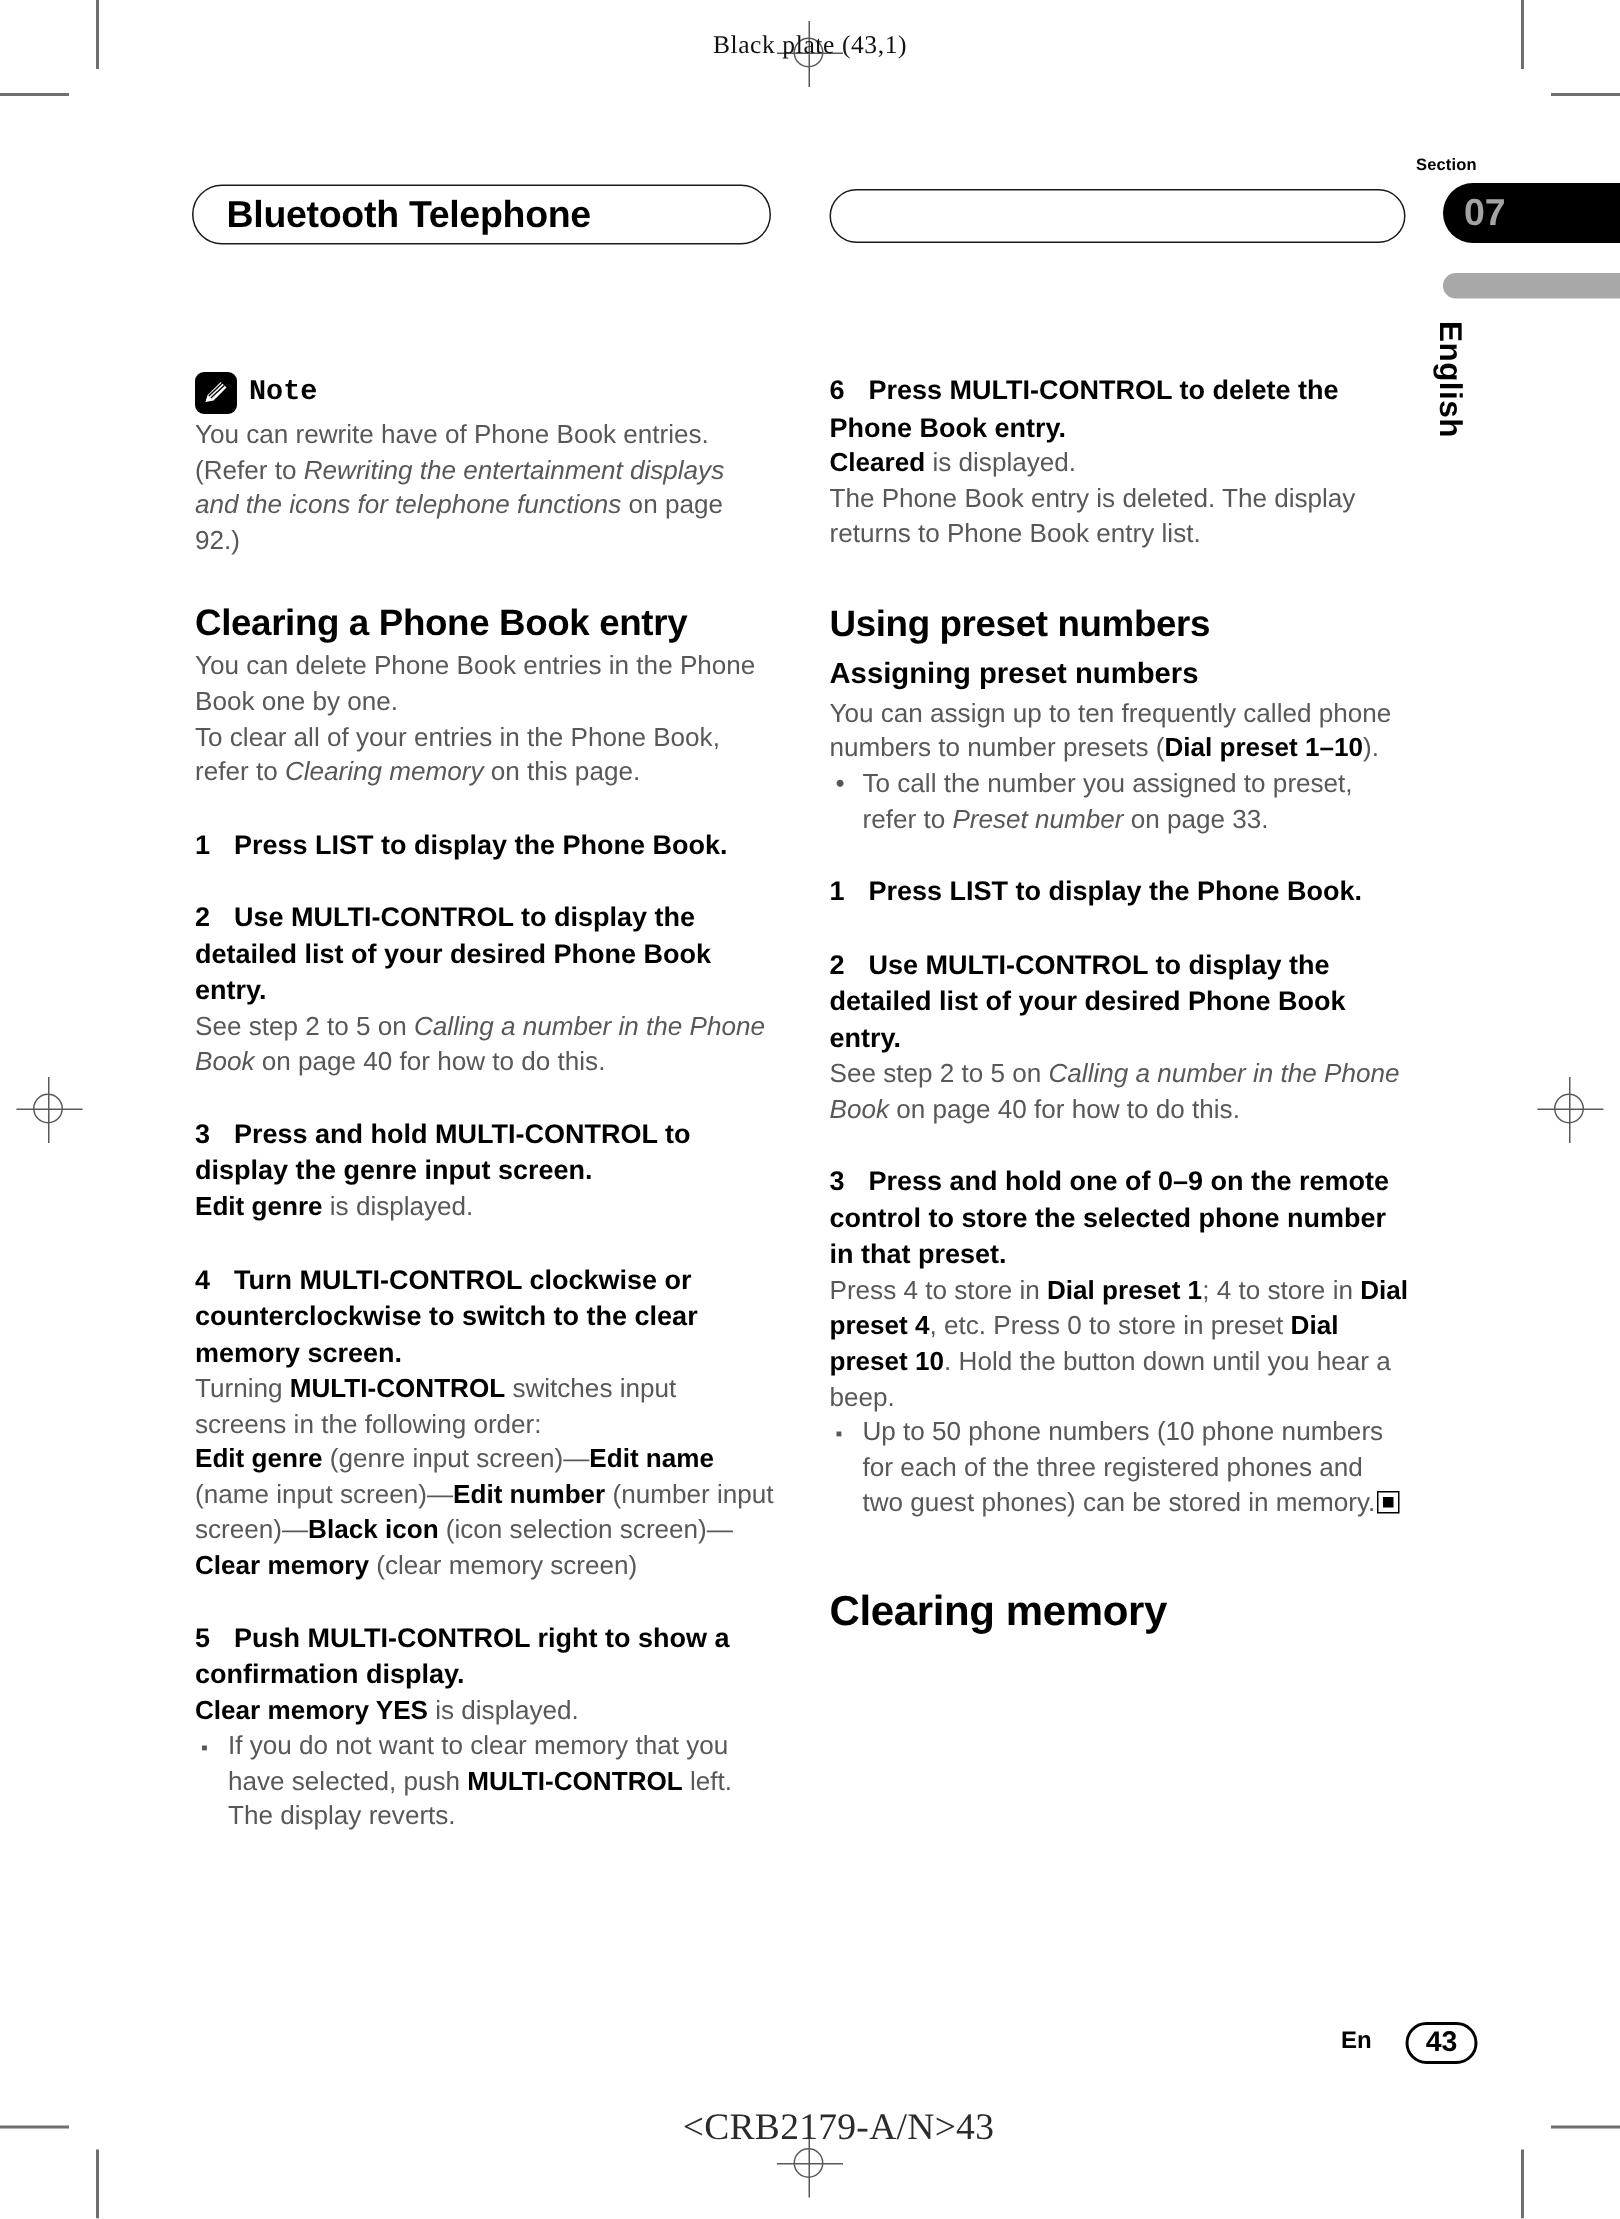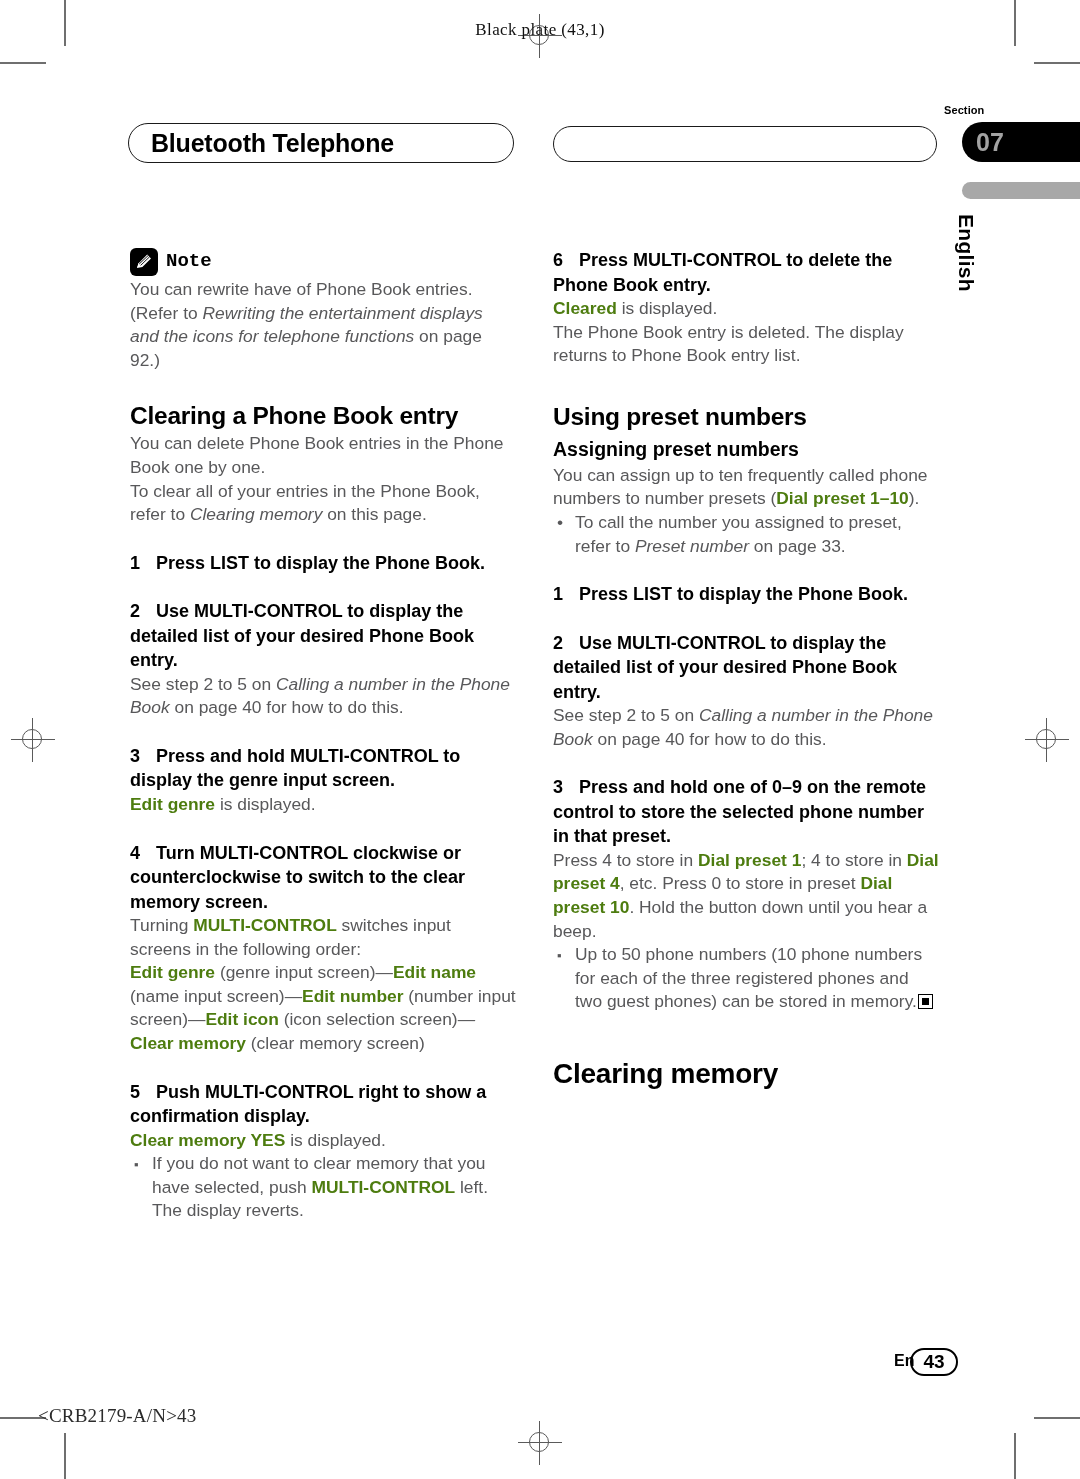--- a/index.html
+++ b/index.html
@@ -122,21 +122,21 @@
     font-size: 17.4px;
     line-height: 23.6px;
     color: #4a4a4a;
   }
   .col.left  { left: 130px; }
   .col.right { left: 553px; }
 
   p { margin: 0; }
 
   .body-text { color: #58585a; }
-  .body-text b, .body-text strong { color: #4d7c0f; font-weight: bold; }
+  .body-text b, .body-text strong { color: #000000; font-weight: bold; }
   .body-text i, .body-text em { font-style: italic; }
 
   h2.sec-head {
     font-size: 24.5px;
     font-weight: bold;
     color: #000;
     margin: 0 0 2px 0;
     letter-spacing: -.25px;
     line-height: 28px;
   }
@@ -211,39 +211,39 @@
   
   .footer-en {
     position: absolute;
     left: 894px; top: 1352px;
     font-size: 16px;
     font-weight: bold;
     color: #000;
   }
   .footer-page {
     position: absolute;
-    left: 910px; top: 1348px;
+    left: 937px; top: 1348px;
     width: 48px; height: 28px;
     border: 2px solid #000;
     border-radius: 14px;
     box-sizing: border-box;
     display: flex;
     align-items: center;
     justify-content: center;
     font-size: 19px;
     font-weight: bold;
     color: #000;
   }
   .footer-code {
     position: absolute;
     left: 0; right: 0;
     top: 1405px;
-    text-align: left;
+    text-align: center;
     font-family: "Liberation Serif", serif;
-    font-size: 19px;
+    font-size: 25px;
     color: #2b2b2b;
     letter-spacing: .2px;
     padding-left: 38px;
   }
 </style>
 </head>
 <body>
 
 <div class="crop v" style="left:64px; top:0; height:46px;"></div>
 <div class="crop h" style="left:0; top:62px; width:46px;"></div>
@@ -309,21 +309,21 @@
   <p class="step"><span class="num">1</span><span>Press LIST to display the Phone Book.</span></p>
 
   <p class="step"><span class="num">2</span><span>Use MULTI-CONTROL to display the detailed list of your desired Phone Book entry.</span></p>
   <p class="body-text after-step"><span>See step 2 to 5 on </span><i>Calling a number in the Phone Book</i><span> on page 40 for how to do this.</span></p>
 
   <p class="step"><span class="num">3</span><span>Press and hold MULTI-CONTROL to display the genre input screen.</span></p>
   <p class="body-text after-step"><b>Edit genre</b><span> is displayed.</span></p>
 
   <p class="step"><span class="num">4</span><span>Turn MULTI-CONTROL clockwise or counterclockwise to switch to the clear memory screen.</span></p>
   <p class="body-text after-step"><span>Turning </span><b>MULTI-CONTROL</b><span> switches input screens in the following order:</span></p>
-  <p class="body-text"><b>Edit genre</b><span> (genre input screen)—</span><b>Edit name</b><span> (name input screen)—</span><b>Edit number</b><span> (number input screen)—</span><b>Edit icon</b><span> (icon selection screen)—</span><b>Clear memory</b><span> (clear memory screen)</span></p>
+  <p class="body-text"><b>Edit genre</b><span> (genre input screen)—</span><b>Edit name</b><span> (name input screen)—</span><b>Edit number</b><span> (number input screen)—</span><b>Black icon</b><span> (icon selection screen)—</span><b>Clear memory</b><span> (clear memory screen)</span></p>
 
   <p class="step"><span class="num">5</span><span>Push MULTI-CONTROL right to show a confirmation display.</span></p>
   <p class="body-text after-step"><b>Clear memory YES</b><span> is displayed.</span></p>
   <p class="body-text bullet square"><span class="mk">▪</span><span>If you do not want to clear memory that you have selected, push </span><b>MULTI-CONTROL</b><span> left. The display reverts.</span></p>
 
 </div>
 
 <div class="col right">
 
   <p class="step tight"><span class="num">6</span><span>Press MULTI-CONTROL to delete the Phone Book entry.</span></p>

